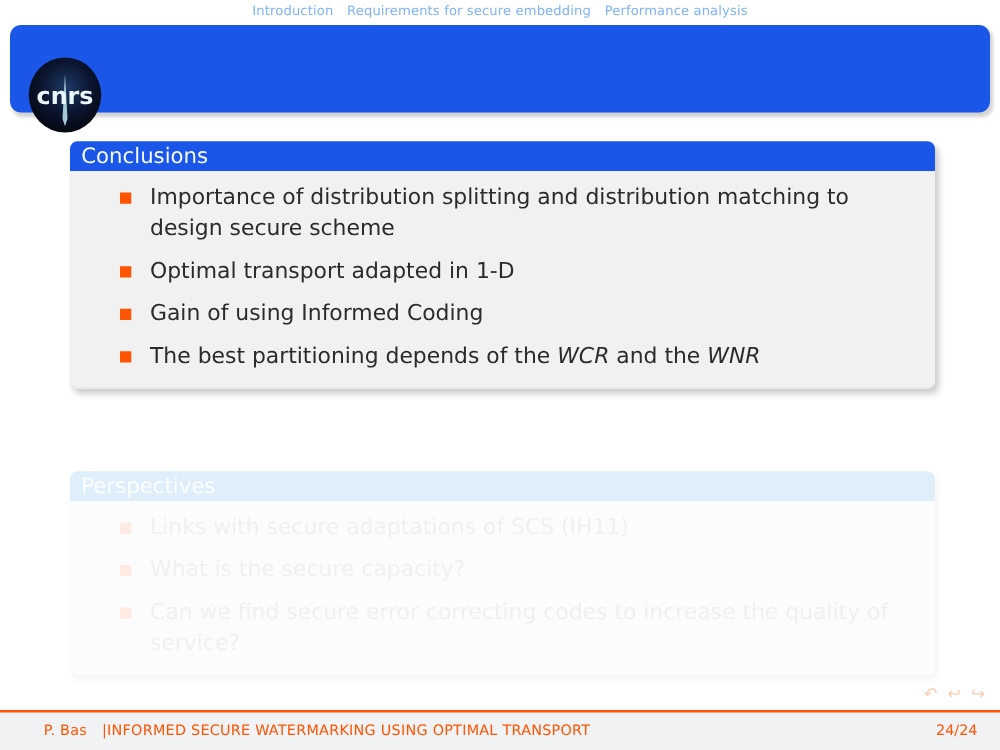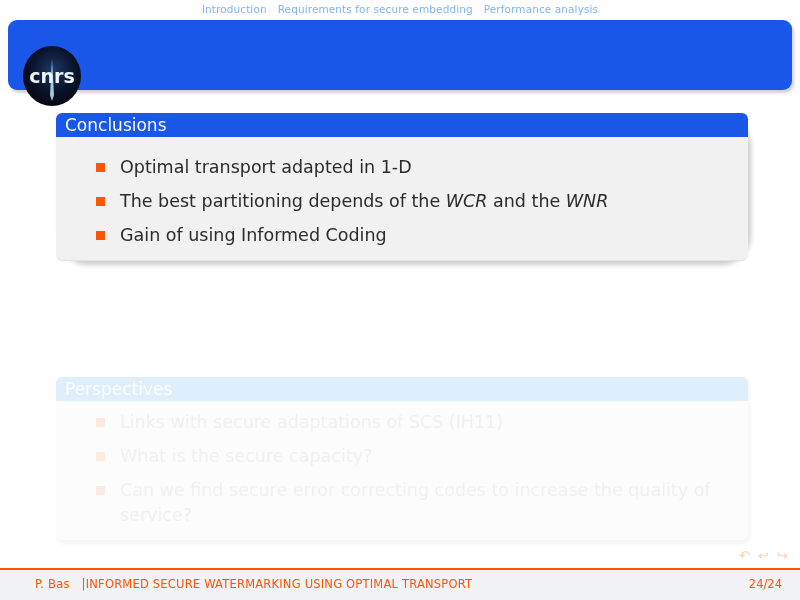--- a/index.html
+++ b/index.html
@@ -88,21 +88,20 @@
     box-sizing: border-box;
     padding: 9px 14px 12px 14px;
   }
 
   
   .block-conclusions {
     left: 56px;
     top: 113px;
     width: 692px;
     box-shadow: 3px 4px 5px rgba(0,0,0,0.20);
-    border-radius: 29px;
   }
   .block-conclusions .block-title {
     background: #1A57E8;
     color: #F4F8FF;
   }
   .block-conclusions .block-body {
     background: #F0F1F0;
     border-bottom: 1px solid #E2E3E2;
   }
 
@@ -218,32 +217,33 @@
     </svg>
   </div>
 </div>
 
 <div class="block block-conclusions">
   <div class="block-title">Conclusions</div>
   <div class="block-body">
     <ul class="bullets">
       <li>
         <span class="bullet-marker"></span>
+        <span>Importance of distribution splitting and distribution matching to design secure scheme</span>
       </li>
       <li>
         <span class="bullet-marker"></span>
         <span>Optimal transport adapted in 1-D</span>
       </li>
       <li>
         <span class="bullet-marker"></span>
+        <span>Gain of using Informed Coding</span>
+      </li>
+      <li>
+        <span class="bullet-marker"></span>
         <span>The best partitioning depends of the </span><span class="it">WCR</span><span> and the </span><span class="it">WNR</span>
-      </li>
-      <li>
-        <span class="bullet-marker"></span>
-        <span>Gain of using Informed Coding</span>
       </li>
     </ul>
   </div>
 </div>
 
 <div class="block block-perspectives dim">
   <div class="block-title">Perspectives</div>
   <div class="block-body">
     <ul class="bullets">
       <li>

